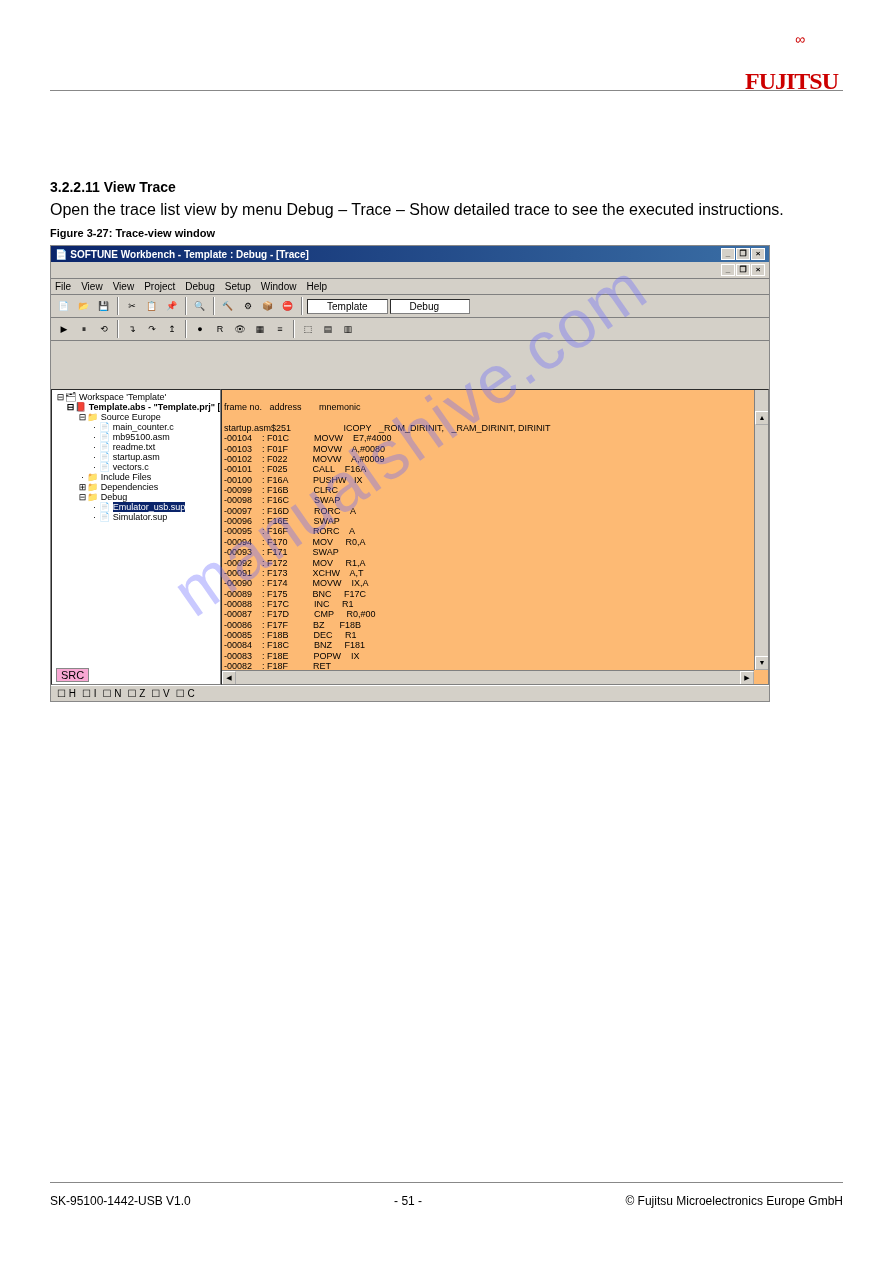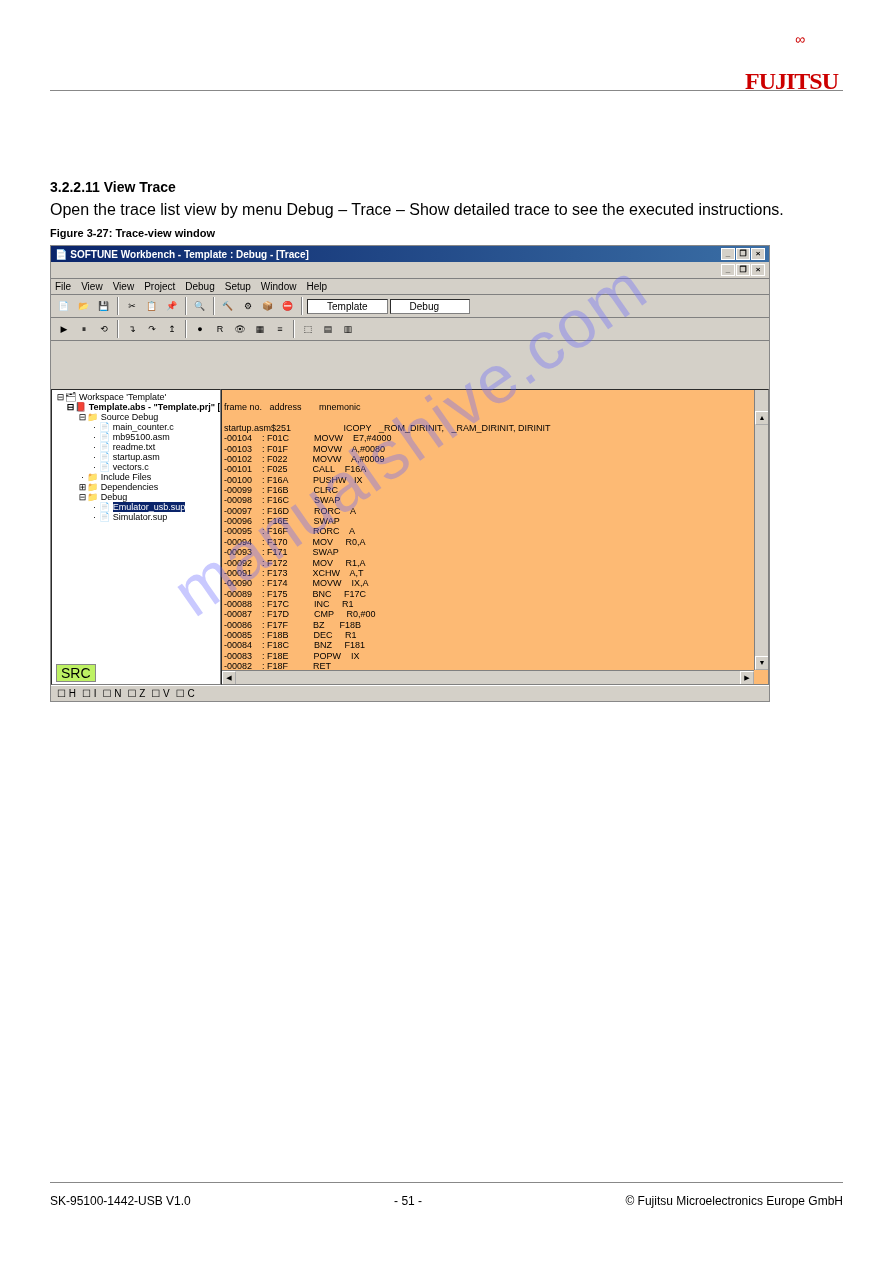--- a/index.html
+++ b/index.html
@@ -23,21 +23,21 @@
   .tb-sep { width: 2px; height: 18px; border-left: 1px solid #808080; border-right: 1px solid #fff; margin: 0 2px; }
   .tb-combo { background: #fff; border: 1px inset #808080; padding: 1px 19px; font-size: 10px; min-width: 80px; }
   .main-area { display: flex; height: 296px; background: #d4d0c8; margin-top: 48px; }
   .tree-panel { width: 170px; background: #fff; border: 1px inset #808080; overflow: hidden; font-size: 9px; padding: 2px; position: relative; }
   .tree-item { white-space: nowrap; padding: 0 2px; }
   .tree-indent1 { padding-left: 12px; }
   .tree-indent2 { padding-left: 24px; }
   .tree-indent3 { padding-left: 36px; }
   .tree-selected { background: #0a246a; color: #fff; }
   .tree-bold { font-weight: bold; }
-  .tree-tab { position: absolute; bottom: 2px; left: 4px; background: #bef264; border: 1px solid #888; padding: 0 4px; font-size: 14px; }
+  .tree-tab { position: absolute; bottom: 2px; left: 4px; background: #f9a8d4; border: 1px solid #888; padding: 0 4px; font-size: 11px; }
   .trace-panel { flex: 1; background: #fdba74; border: 1px inset #808080; font-family: Liberation Sans, sans-serif; font-size: 9px; padding: 2px; overflow: hidden; position: relative; white-space: pre; line-height: 1.15; }
   .statusbar { background: #d4d0c8; border-top: 1px solid #fff; padding: 2px 6px; font-size: 10px; display: flex; gap: 6px; }
   .footer-line { border-top: 1px solid #888; position: absolute; bottom: 80px; left: 50px; right: 50px; }
   .footer { position: absolute; bottom: 55px; left: 50px; right: 50px; font-size: 12px; display: flex; justify-content: space-between; }
   .watermark { position: absolute; top: 400px; left: 130px; font-size: 68px; color: rgba(100,100,255,0.35); transform: rotate(-35deg); pointer-events: none; font-family: Arial; letter-spacing: 2px; z-index: 100; }
   .hidden-body { color: transparent; font-size: 12px; line-height: 1.4; margin-top: 20px; }
   .hidden-body .white-title { font-weight: bold; font-size: 14px; margin: 18px 0 6px; }
   .scroll-track { position: absolute; right: 0; top: 0; bottom: 14px; width: 14px; background: #d4d0c8; border-left: 1px solid #808080; }
   .scroll-btn { width: 14px; height: 14px; background: #d4d0c8; border: 1px outset #fff; font-size: 7px; text-align: center; line-height: 12px; }
   .scroll-track-h { position: absolute; left: 0; right: 14px; bottom: 0; height: 14px; background: #d4d0c8; border-top: 1px solid #808080; display:flex; justify-content: space-between; }
@@ -121,21 +121,21 @@
       <span class="tb-btn">≡</span>
       <span class="tb-sep"></span>
       <span class="tb-btn">⬚</span>
       <span class="tb-btn">▤</span>
       <span class="tb-btn">▥</span>
     </div>
     <div class="main-area">
       <div class="tree-panel">
         <div class="tree-item"><span class="ticon">⊟</span>🗂 <span>Workspace 'Template'</span></div>
         <div class="tree-item tree-indent1 tree-bold"><span class="ticon">⊟</span>📕 <span>Template.abs - "Template.prj" [Debug]</span></div>
-        <div class="tree-item tree-indent2"><span class="ticon">⊟</span>📁 <span>Source Debug</span></div>
+        <div class="tree-item tree-indent2"><span class="ticon">⊟</span>📁 <span>Source Europe</span></div>
         <div class="tree-item tree-indent3"><span class="ticon">·</span>📄 <span>main_counter.c</span></div>
         <div class="tree-item tree-indent3"><span class="ticon">·</span>📄 <span>mb95100.asm</span></div>
         <div class="tree-item tree-indent3"><span class="ticon">·</span>📄 <span>readme.txt</span></div>
         <div class="tree-item tree-indent3"><span class="ticon">·</span>📄 <span>startup.asm</span></div>
         <div class="tree-item tree-indent3"><span class="ticon">·</span>📄 <span>vectors.c</span></div>
         <div class="tree-item tree-indent2"><span class="ticon">·</span>📁 <span>Include Files</span></div>
         <div class="tree-item tree-indent2"><span class="ticon">⊞</span>📁 <span>Dependencies</span></div>
         <div class="tree-item tree-indent2"><span class="ticon">⊟</span>📁 <span>Debug</span></div>
         <div class="tree-item tree-indent3"><span class="ticon">·</span>📄 <span class="tree-selected">Emulator_usb.sup</span></div>
         <div class="tree-item tree-indent3"><span class="ticon">·</span>📄 <span>Simulator.sup</span></div>

